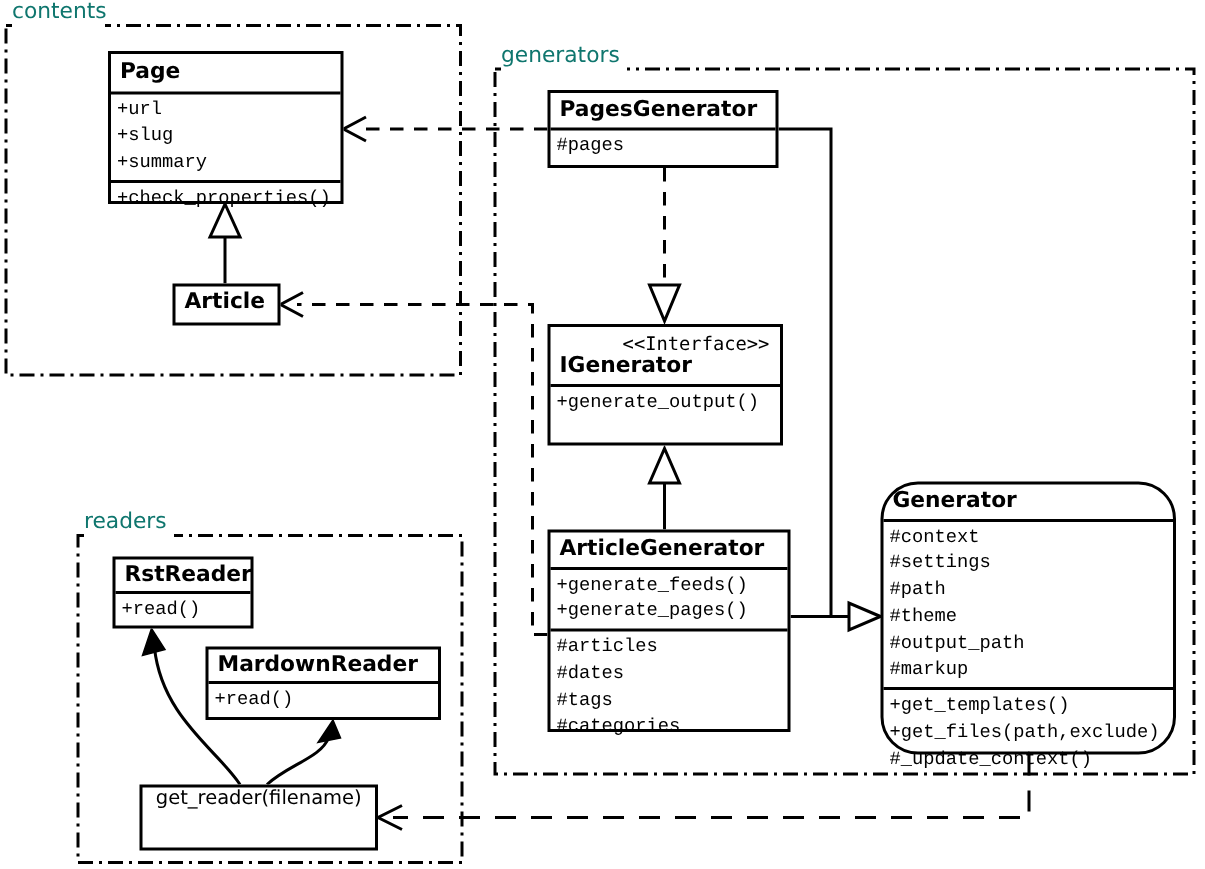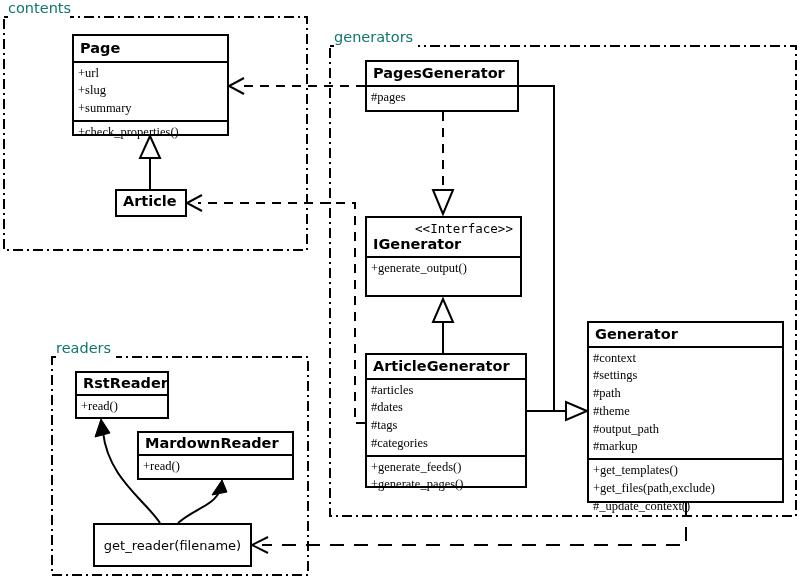--- a/index.html
+++ b/index.html
@@ -5,23 +5,23 @@
   html,body{margin:0;padding:0;background:#ffffff;}
   body{width:803px;height:579px;font-family:"DejaVu Sans",sans-serif;color:#000;}
   #stage{position:relative;width:803px;height:579px;overflow:hidden;background:#fff;}
   #uml{position:absolute;left:0;top:0;}
   .pkg-label{position:absolute;font-family:"DejaVu Sans",sans-serif;font-size:14.5px;color:#0f766e;white-space:nowrap;line-height:1;}
   .cls{position:absolute;box-sizing:border-box;border:2px solid #000;background:#fff;}
   .cls .sect{box-sizing:border-box;}
   .cls .sect + .sect{border-top:2px solid #000;}
   .cls .nm{font-family:"DejaVu Sans",sans-serif;font-weight:bold;font-size:14.5px;text-align:left;padding:4px 6px 4px 6px;line-height:1.15;white-space:nowrap;}
   .cls .stereo{font-family:"DejaVu Sans Mono",monospace;font-weight:normal;font-size:12.5px;text-align:center;line-height:1.15;padding-bottom:1px;}
-  .cls .feat{font-family:Liberation Serif, serif;font-size:12.5px;padding:2px 2px 2px 4px;line-height:1.42;white-space:nowrap;}
+  .cls .feat{font-family:Liberation Mono, monospace;font-size:12.5px;padding:2px 2px 2px 4px;line-height:1.42;white-space:nowrap;}
   .cls .feat div{white-space:nowrap;}
-  .fnbox{position:absolute;box-sizing:border-box;border:2px solid #000;background:#fff;display:flex;align-items:center;justify-content:center;}
+  .fnbox{position:absolute;box-sizing:border-box;border:2px solid #000;background:#fff;display:flex;justify-content:center;}
   .fnbox span{font-family:"DejaVu Sans",sans-serif;font-size:13px;white-space:nowrap;}
 </style>
 </head>
 <body>
 
 <div id="stage">
 
   <svg id="uml" width="803" height="579" viewBox="0 0 803 579">
 
     <rect x="4" y="17" width="303" height="233" fill="none" stroke="#000" stroke-width="2" stroke-dasharray="10,4,2,4"></rect>
@@ -123,32 +123,32 @@
     <div class="sect feat">
       <div>+generate_output()</div>
     </div>
   </div>
 
   <div class="cls" style="left:365px;top:353px;width:162px;height:135px;">
     <div class="sect">
       <div class="nm" style="padding:3px 6px;">ArticleGenerator</div>
     </div>
     <div class="sect feat">
+      <div>+generate_feeds()</div>
+      <div>+generate_pages()</div>
+    </div>
+    <div class="sect feat">
       <div>#articles</div>
       <div>#dates</div>
       <div>#tags</div>
       <div>#categories</div>
     </div>
-    <div class="sect feat">
-      <div>+generate_feeds()</div>
-      <div>+generate_pages()</div>
-    </div>
   </div>
 
-  <div class="cls" style="left:587px;top:321px;width:197px;height:182px;">
+  <div class="cls" style="left:587px;top:321px;width:197px;height:182px;border-radius:25px;">
     <div class="sect">
       <div class="nm" style="padding:3px 6px;">Generator</div>
     </div>
     <div class="sect feat">
       <div>#context</div>
       <div>#settings</div>
       <div>#path</div>
       <div>#theme</div>
       <div>#output_path</div>
       <div>#markup</div>

